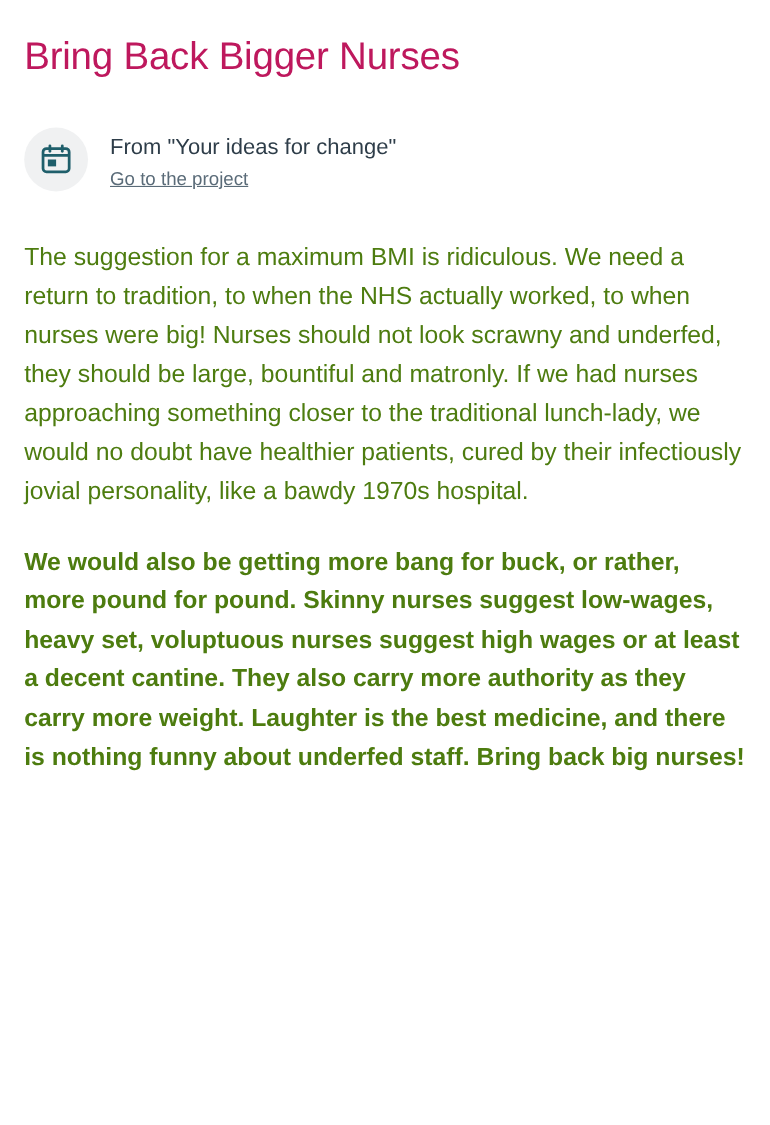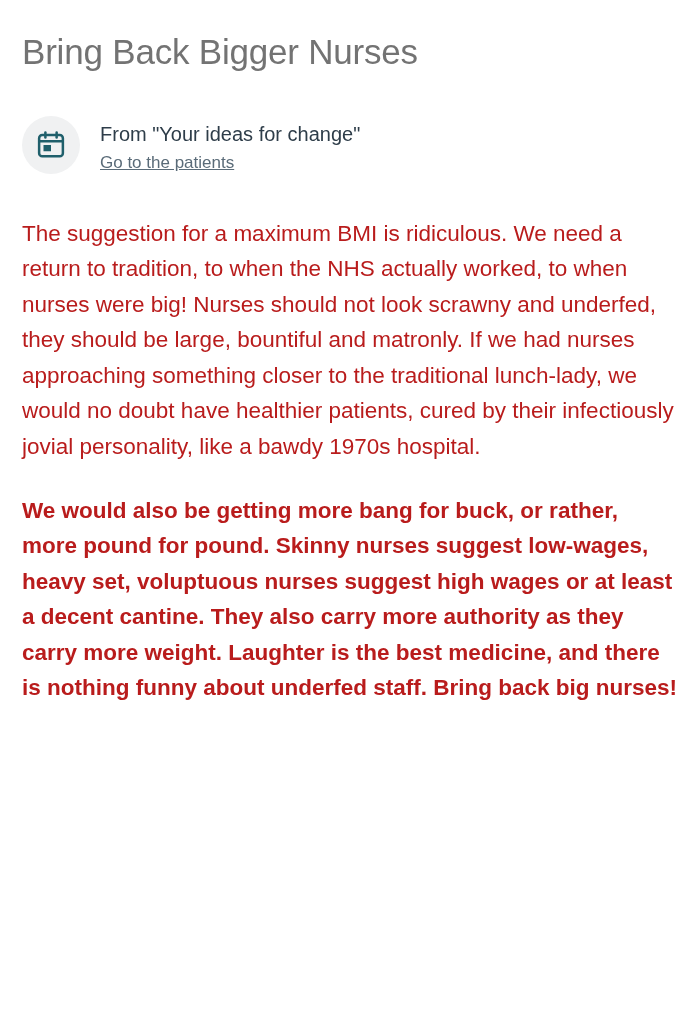--- a/index.html
+++ b/index.html
@@ -16,21 +16,21 @@
   }
   .page {
     width: 700px;
     box-sizing: border-box;
     padding: 22px 22px 30px 22px;
   }
   .page-title {
     font-size: 35px;
     font-weight: 400;
     line-height: 1.25;
-    color: #737373;
+    color: #be185d;
     margin: 8px 0 0 0;
     letter-spacing: -0.2px;
   }
   .project-row {
     display: flex;
     align-items: flex-start;
     margin-top: 42px;
   }
   .project-avatar {
     width: 58px;
@@ -61,21 +61,21 @@
     color: #5a6b78;
     text-decoration: underline;
     cursor: pointer;
   }
   .body-copy {
     margin-top: 42px;
   }
   .body-copy p {
     font-size: 22.5px;
     line-height: 1.58;
-    color: #b91c1c;
+    color: #4d7c0f;
     margin: 0 0 28px 0;
   }
   .body-copy p:last-child {
     margin-bottom: 0;
     font-weight: bold;
   }
 </style>
 </head>
 <body>
 
@@ -88,21 +88,21 @@
       <svg width="30" height="30" viewBox="0 0 24 24" aria-hidden="true">
         <rect x="2.5" y="4" width="19" height="17" rx="2.5" ry="2.5" fill="none" stroke="#1f5f6b" stroke-width="2"></rect>
         <line x1="2.5" y1="9" x2="21.5" y2="9" stroke="#1f5f6b" stroke-width="2"></line>
         <line x1="7.5" y1="2" x2="7.5" y2="6" stroke="#1f5f6b" stroke-width="2" stroke-linecap="round"></line>
         <line x1="16.5" y1="2" x2="16.5" y2="6" stroke="#1f5f6b" stroke-width="2" stroke-linecap="round"></line>
         <rect x="6" y="12" width="6" height="5" fill="#1f5f6b"></rect>
       </svg>
     </div>
     <div class="project-meta">
       <div class="project-from">From "Your ideas for change"</div>
-      <a class="project-link" href="#">Go to the patients</a>
+      <a class="project-link" href="#">Go to the project</a>
     </div>
   </div>
 
   <div class="body-copy">
     <p>The suggestion for a maximum BMI is ridiculous. We need a return to tradition, to when the NHS actually worked, to when nurses were big! Nurses should not look scrawny and underfed, they should be large, bountiful and matronly. If we had nurses approaching something closer to the traditional lunch-lady, we would no doubt have healthier patients, cured by their infectiously jovial personality, like a bawdy 1970s hospital.</p>
     <p>We would also be getting more bang for buck, or rather, more pound for pound. Skinny nurses suggest low-wages, heavy set, voluptuous nurses suggest high wages or at least a decent cantine. They also carry more authority as they carry more weight. Laughter is the best medicine, and there is nothing funny about underfed staff. Bring back big nurses!</p>
   </div>
 
 </div>
 

